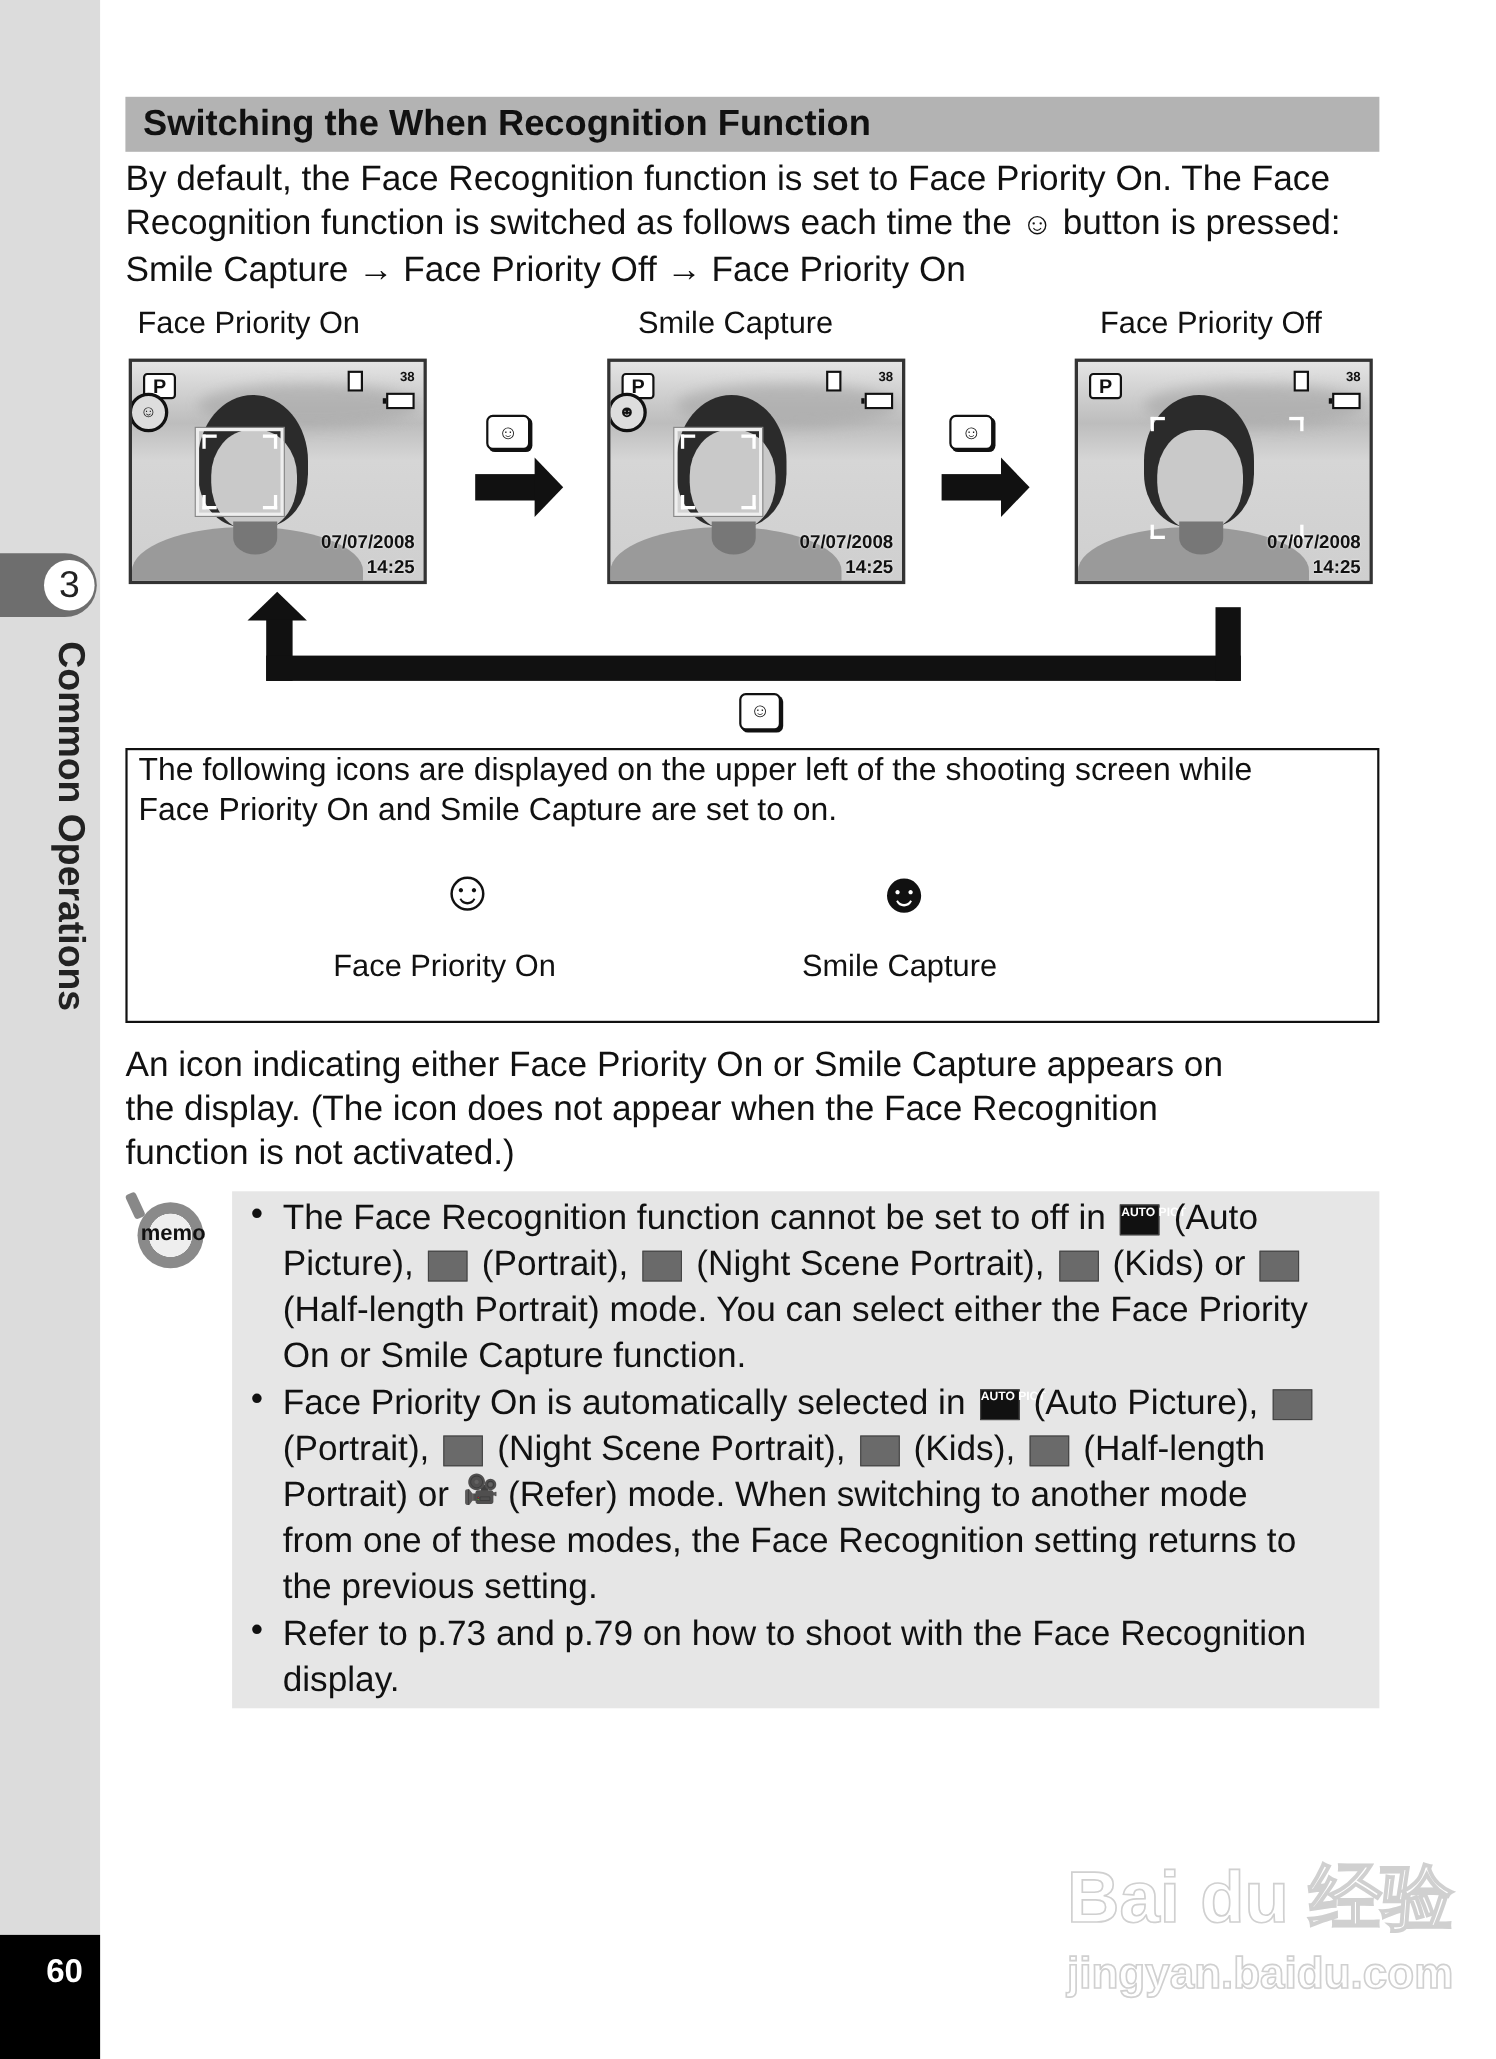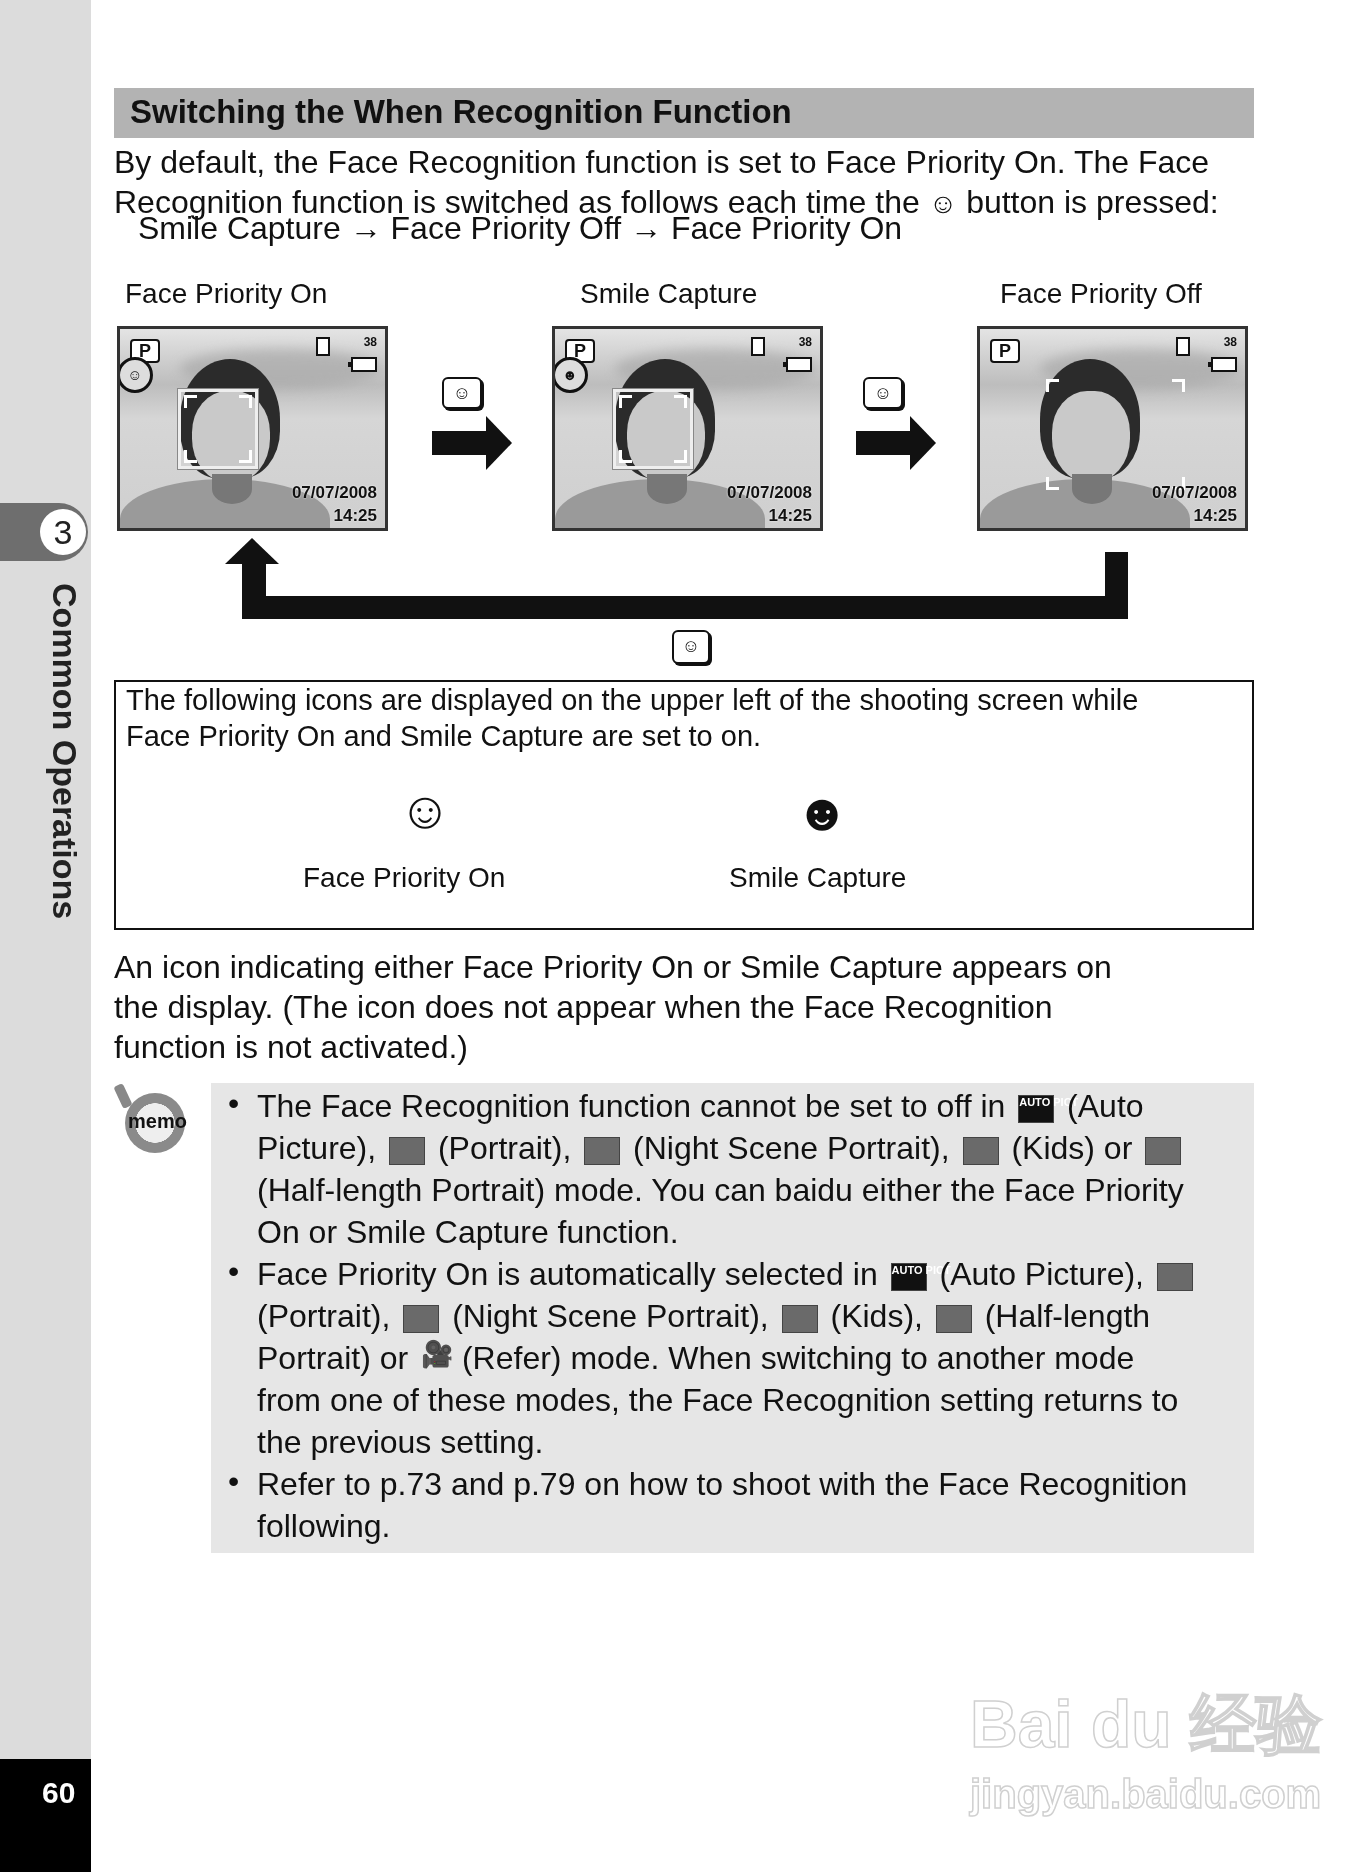--- a/index.html
+++ b/index.html
@@ -79,21 +79,21 @@
 
 <div class="abs heading-bar"></div>
 <div class="abs heading-text">Switching the When Recognition Function</div>
 
 <div class="abs para" style="left:114px;top:142px;">By default, the Face Recognition function is set to Face Priority On. The Face</div>
 <div class="abs para" style="left:114px;top:182px;">
   <span>Recognition function is switched as follows each time the</span>
   <span style="font-size:28px;">☺</span>
   <span>button is pressed:</span>
 </div>
-<div class="abs para" style="left:114px;top:208px;margin-left:24px;">Smile Capture → Face Priority Off → Face Priority On</div>
+<div class="abs para" style="left:114px;top:224px;">Smile Capture → Face Priority Off → Face Priority On</div>
 
 <div class="abs label" style="left:125px;top:278px;">Face Priority On</div>
 <div class="abs label" style="left:580px;top:278px;">Smile Capture</div>
 <div class="abs label" style="left:1000px;top:278px;">Face Priority Off</div>
 
 <div class="abs screen" style="left:117px;top:326px;">
   <div class="sky"></div>
     <div class="body"></div>
     <div class="hair"></div>
     <div class="face"></div>
@@ -192,21 +192,21 @@
 <div class="abs memo-line" style="top:1127px;">
   <span>Picture),</span>
   <span class="mode-ico"></span>
   <span>(Portrait),</span>
   <span class="mode-ico"></span>
   <span>(Night Scene Portrait),</span>
   <span class="mode-ico"></span>
   <span>(Kids) or</span>
   <span class="mode-ico"></span>
 </div>
-<div class="abs memo-line" style="top:1169px;">(Half-length Portrait) mode. You can baidu either the Face Priority</div>
+<div class="abs memo-line" style="top:1169px;">(Half-length Portrait) mode. You can select either the Face Priority</div>
 <div class="abs memo-line" style="top:1211px;">On or Smile Capture function.</div>
 
 <div class="abs bullet" style="top:1253px;">•</div>
 <div class="abs memo-line" style="top:1253px;">
   <span>Face Priority On is automatically selected in</span>
   <span class="mode-ico dark">AUTO PICT</span>
   <span>(Auto Picture),</span>
   <span class="mode-ico"></span>
 </div>
 <div class="abs memo-line" style="top:1295px;">
@@ -221,16 +221,16 @@
 <div class="abs memo-line" style="top:1337px;">
   <span>Portrait) or</span>
   <span class="mode-ico" style="background:transparent;border:none;color:#111;font-size:26px;width:28px;">🎥</span>
   <span>(Refer) mode. When switching to another mode</span>
 </div>
 <div class="abs memo-line" style="top:1379px;">from one of these modes, the Face Recognition setting returns to</div>
 <div class="abs memo-line" style="top:1421px;">the previous setting.</div>
 
 <div class="abs bullet" style="top:1463px;">•</div>
 <div class="abs memo-line" style="top:1463px;">Refer to p.73 and p.79 on how to shoot with the Face Recognition</div>
-<div class="abs memo-line" style="top:1505px;">following.</div>
+<div class="abs memo-line" style="top:1505px;">display.</div>
 
 <div class="abs watermark" style="font-size:66px;">Bai du 经验</div>
 <div class="abs watermark" style="top:1772px;font-size:40px;">jingyan.baidu.com</div>
 
 </body></html>

